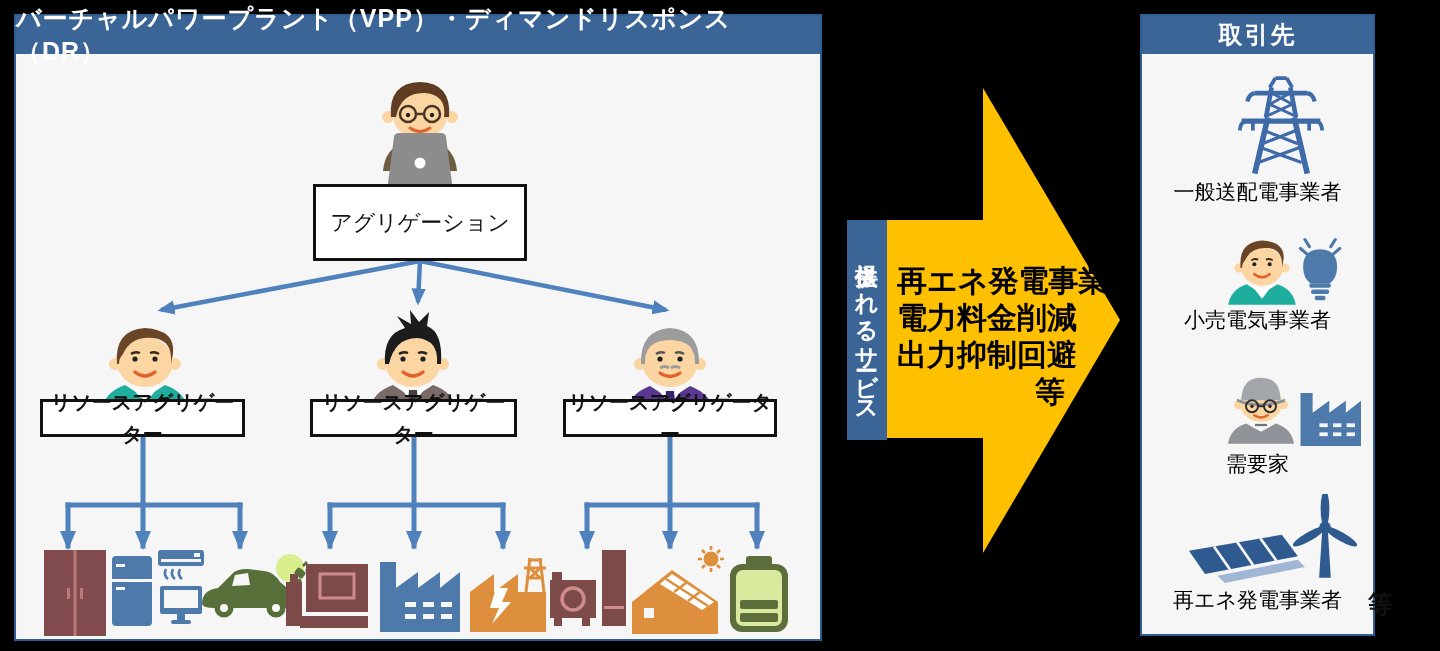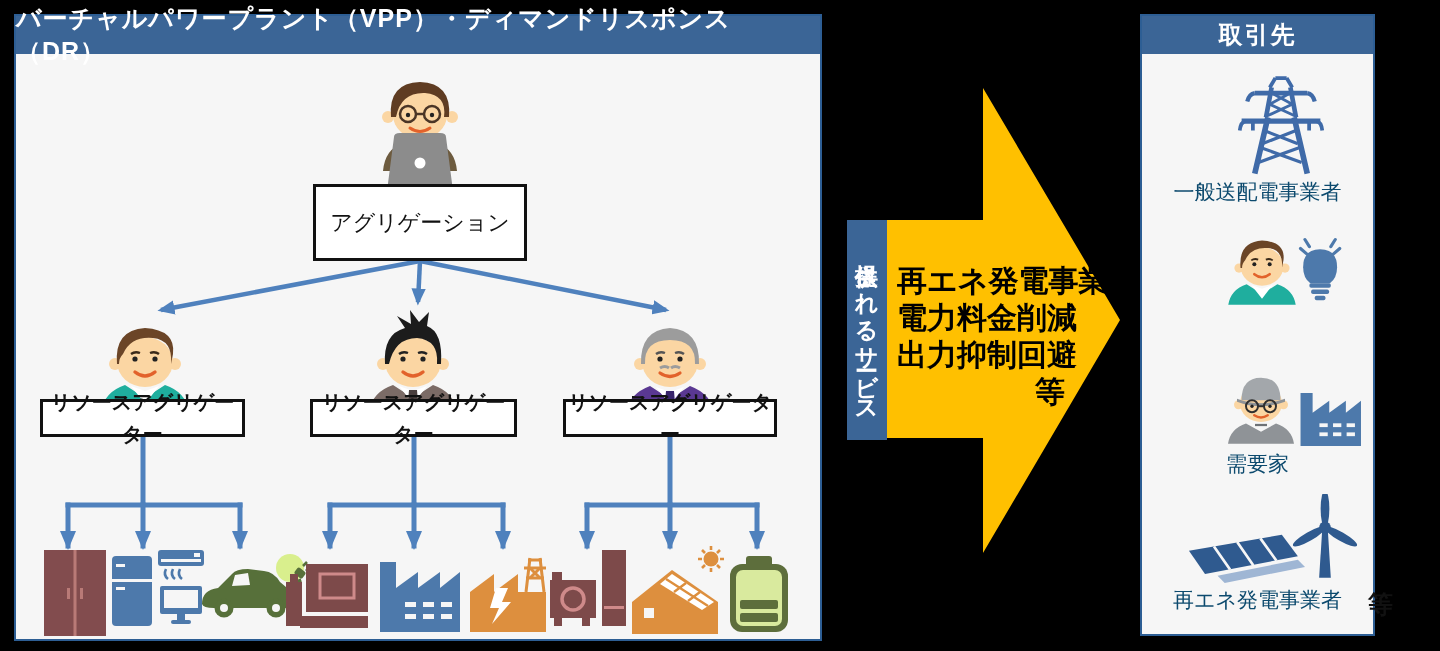--- a/index.html
+++ b/index.html
@@ -33,21 +33,21 @@
   #services-bar { position:absolute; left:847px; top:220px; width:40px; height:220px;
                   background:#3b6596; display:flex; align-items:center; justify-content:center; }
   #services-bar span { writing-mode:vertical-rl; color:#fff; font-weight:bold;
                        font-size:23px; letter-spacing:1px; line-height:40px; }
   #services-text { position:absolute; left:897px; top:262px; width:250px;
                    color:#000; font-size:30px; font-weight:600; line-height:37px; }
   #services-text .indent { padding-left:138px; }
 
   
   .partner-label { position:absolute; left:0; width:100%; text-align:center;
-                   color:#0c4a6e; font-size:21px; font-weight:500; }
+                   color:#000000; font-size:21px; font-weight:500; }
   #partner-etc { position:absolute; left:226px; top:572px; font-size:25px; font-weight:bold; color:#111; }
 </style>
 </head>
 <body>
 
 <div class="stage">
 
   <div class="panel" id="vpp-panel">
     <div class="panel-header">バーチャルパワープラント（VPP）・ディマンドリスポンス（DR）</div>
 
@@ -288,20 +288,21 @@
     </svg>
     <svg class="abs" style="left:154px;top:216px" width="50" height="74" viewBox="0 0 56 80">
       <g stroke="#4d79ab" stroke-width="3.5" stroke-linecap="round">
         <path d="M5,17 L12,23 M10,7 L15,15 M44,7 L39,15 M49,17 L42,23"></path>
       </g>
       <path d="M27,18 Q46,18 46,38 Q46,50 38,56 L16,56 Q8,50 8,38 Q8,18 27,18 Z" fill="#4d79ab"></path>
       <rect x="15" y="56" width="24" height="5" rx="2" fill="#4d79ab"></rect>
       <rect x="17" y="63" width="20" height="5" rx="2" fill="#4d79ab"></rect>
       <rect x="21" y="70" width="12" height="5" rx="2" fill="#4d79ab"></rect>
     </svg>
+    <div class="partner-label" style="top:290px">小売電気事業者</div>
 
     <svg class="abs" style="left:74px;top:342px" width="90" height="86" viewBox="0 0 120 114">
       <circle cx="30" cy="62" r="6" fill="#fbd6a3"></circle>
         <circle cx="90" cy="62" r="6" fill="#fbd6a3"></circle>
       <ellipse cx="60" cy="60" rx="28" ry="25" fill="#fbd6a3"></ellipse>
       <path d="M34,56 Q34,26 60,26 Q86,26 86,56 Z" fill="#a3a7ab"></path>
       <path d="M28,54 Q60,66 92,54 L92,58 Q60,70 28,58 Z" fill="#8f9397"></path>
       <circle cx="48" cy="64" r="8" fill="none" stroke="#2f2f2f" stroke-width="2.6"></circle>
       <circle cx="72" cy="64" r="8" fill="none" stroke="#2f2f2f" stroke-width="2.6"></circle>
       <line x1="56" y1="64" x2="64" y2="64" stroke="#2f2f2f" stroke-width="2.6"></line>

